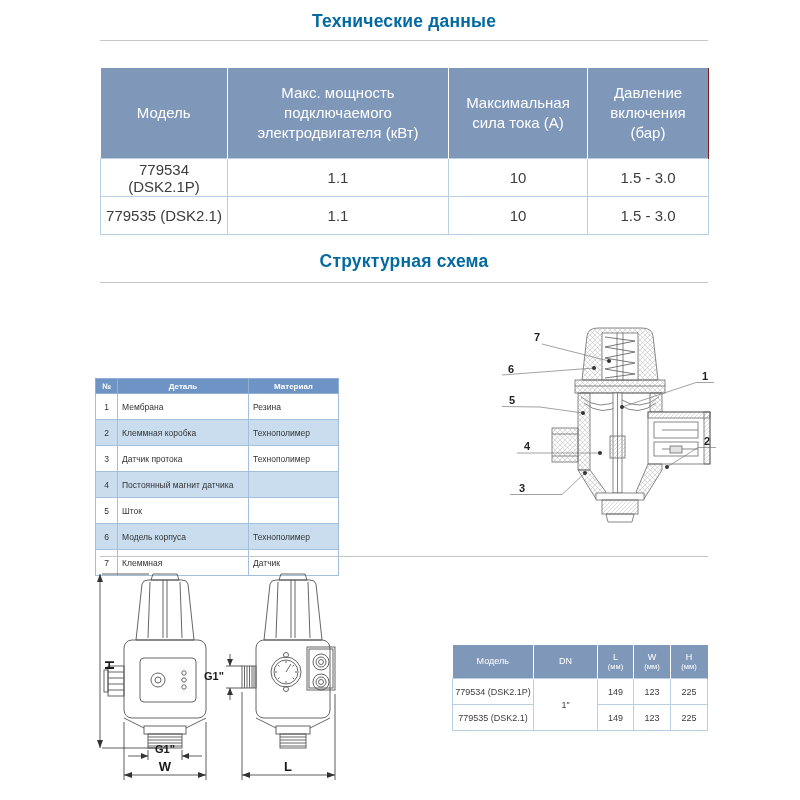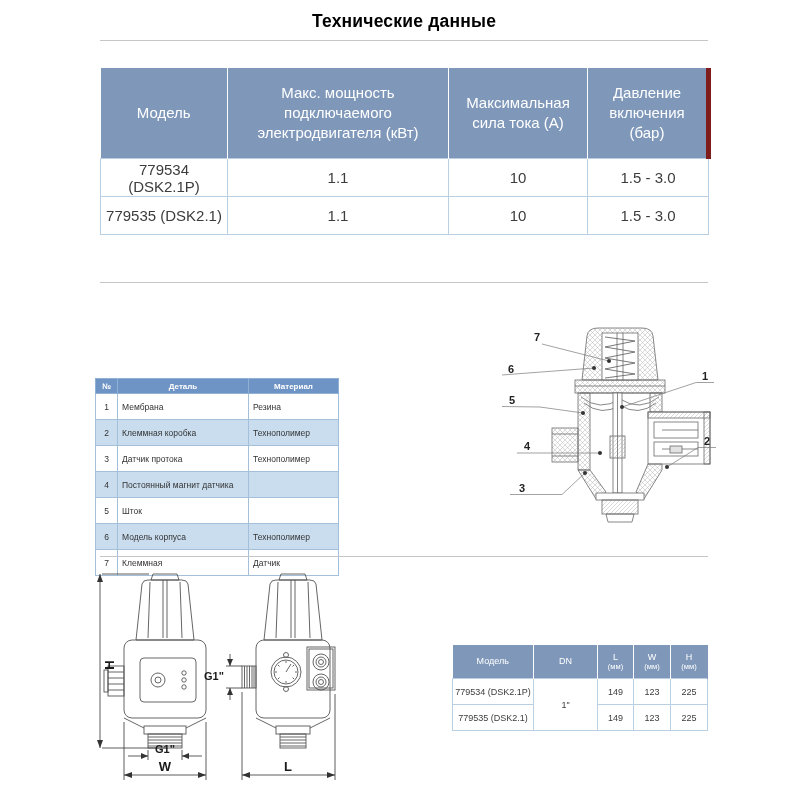--- a/index.html
+++ b/index.html
@@ -1,27 +1,27 @@
 <!DOCTYPE html>
 <html><head>
 <meta charset="utf-8">
 <style>
   html,body{margin:0;padding:0;background:#fff;}
   .page{position:relative;width:800px;height:800px;background:#fff;overflow:hidden;
         font-family:"Liberation Sans",sans-serif;}
   .section-title{position:absolute;left:100px;width:608px;text-align:center;
-        font-size:17.5px;font-weight:bold;color:#000000;letter-spacing:.2px;}
+        font-size:17.5px;font-weight:bold;color:#0369a1;letter-spacing:.2px;}
   .rule{position:absolute;left:100px;width:608px;height:1px;background:#c6c6c6;}
 
   
   table{border-collapse:collapse;table-layout:fixed;}
   .tech{position:absolute;top:68px;left:100px;width:608px;font-size:15px;color:#3c3c3c;}
   .tech th{background:#7f98ba;color:#fff;font-weight:normal;font-size:15px;line-height:1.35;
         height:90px;padding:0 6px;border-right:1px solid #fff;vertical-align:middle;}
-  .tech th:last-child{border-right:5px solid #7f1d1d;}
+  .tech th:last-child{border-right:1px solid #7f1d1d;}
   .tech td{border:1px solid #b9cfe4;text-align:center;height:35px;background:#fff;}
 
   
   .parts{position:absolute;top:378px;left:95px;width:243px;font-size:8.5px;color:#333;}
   .parts th{background:#6e93c5;color:#fff;font-weight:bold;font-size:8px;height:12px;
         padding:1px 2px;border:1px solid #8fb0d3;}
   .parts td{border:1px solid #a3bfda;padding:7px 4px;height:11px;background:#fff;}
   .parts td.num{text-align:center;padding:1px 0;}
   .parts tr.alt td{background:#c9ddef;}
 
@@ -70,20 +70,21 @@
       </tr>
       <tr>
         <td>779535 (DSK2.1)</td>
         <td>1.1</td>
         <td>10</td>
         <td>1.5 - 3.0</td>
       </tr>
     </tbody>
   </table>
 
+  <div class="section-title" style="top:251px">Структурная схема</div>
   <div class="rule" style="top:282px"></div>
 
   <table class="parts">
     <colgroup>
         <col style="width:22px">
         <col style="width:131px">
         <col style="width:90px">
       </colgroup>
     <thead>
       <tr>

